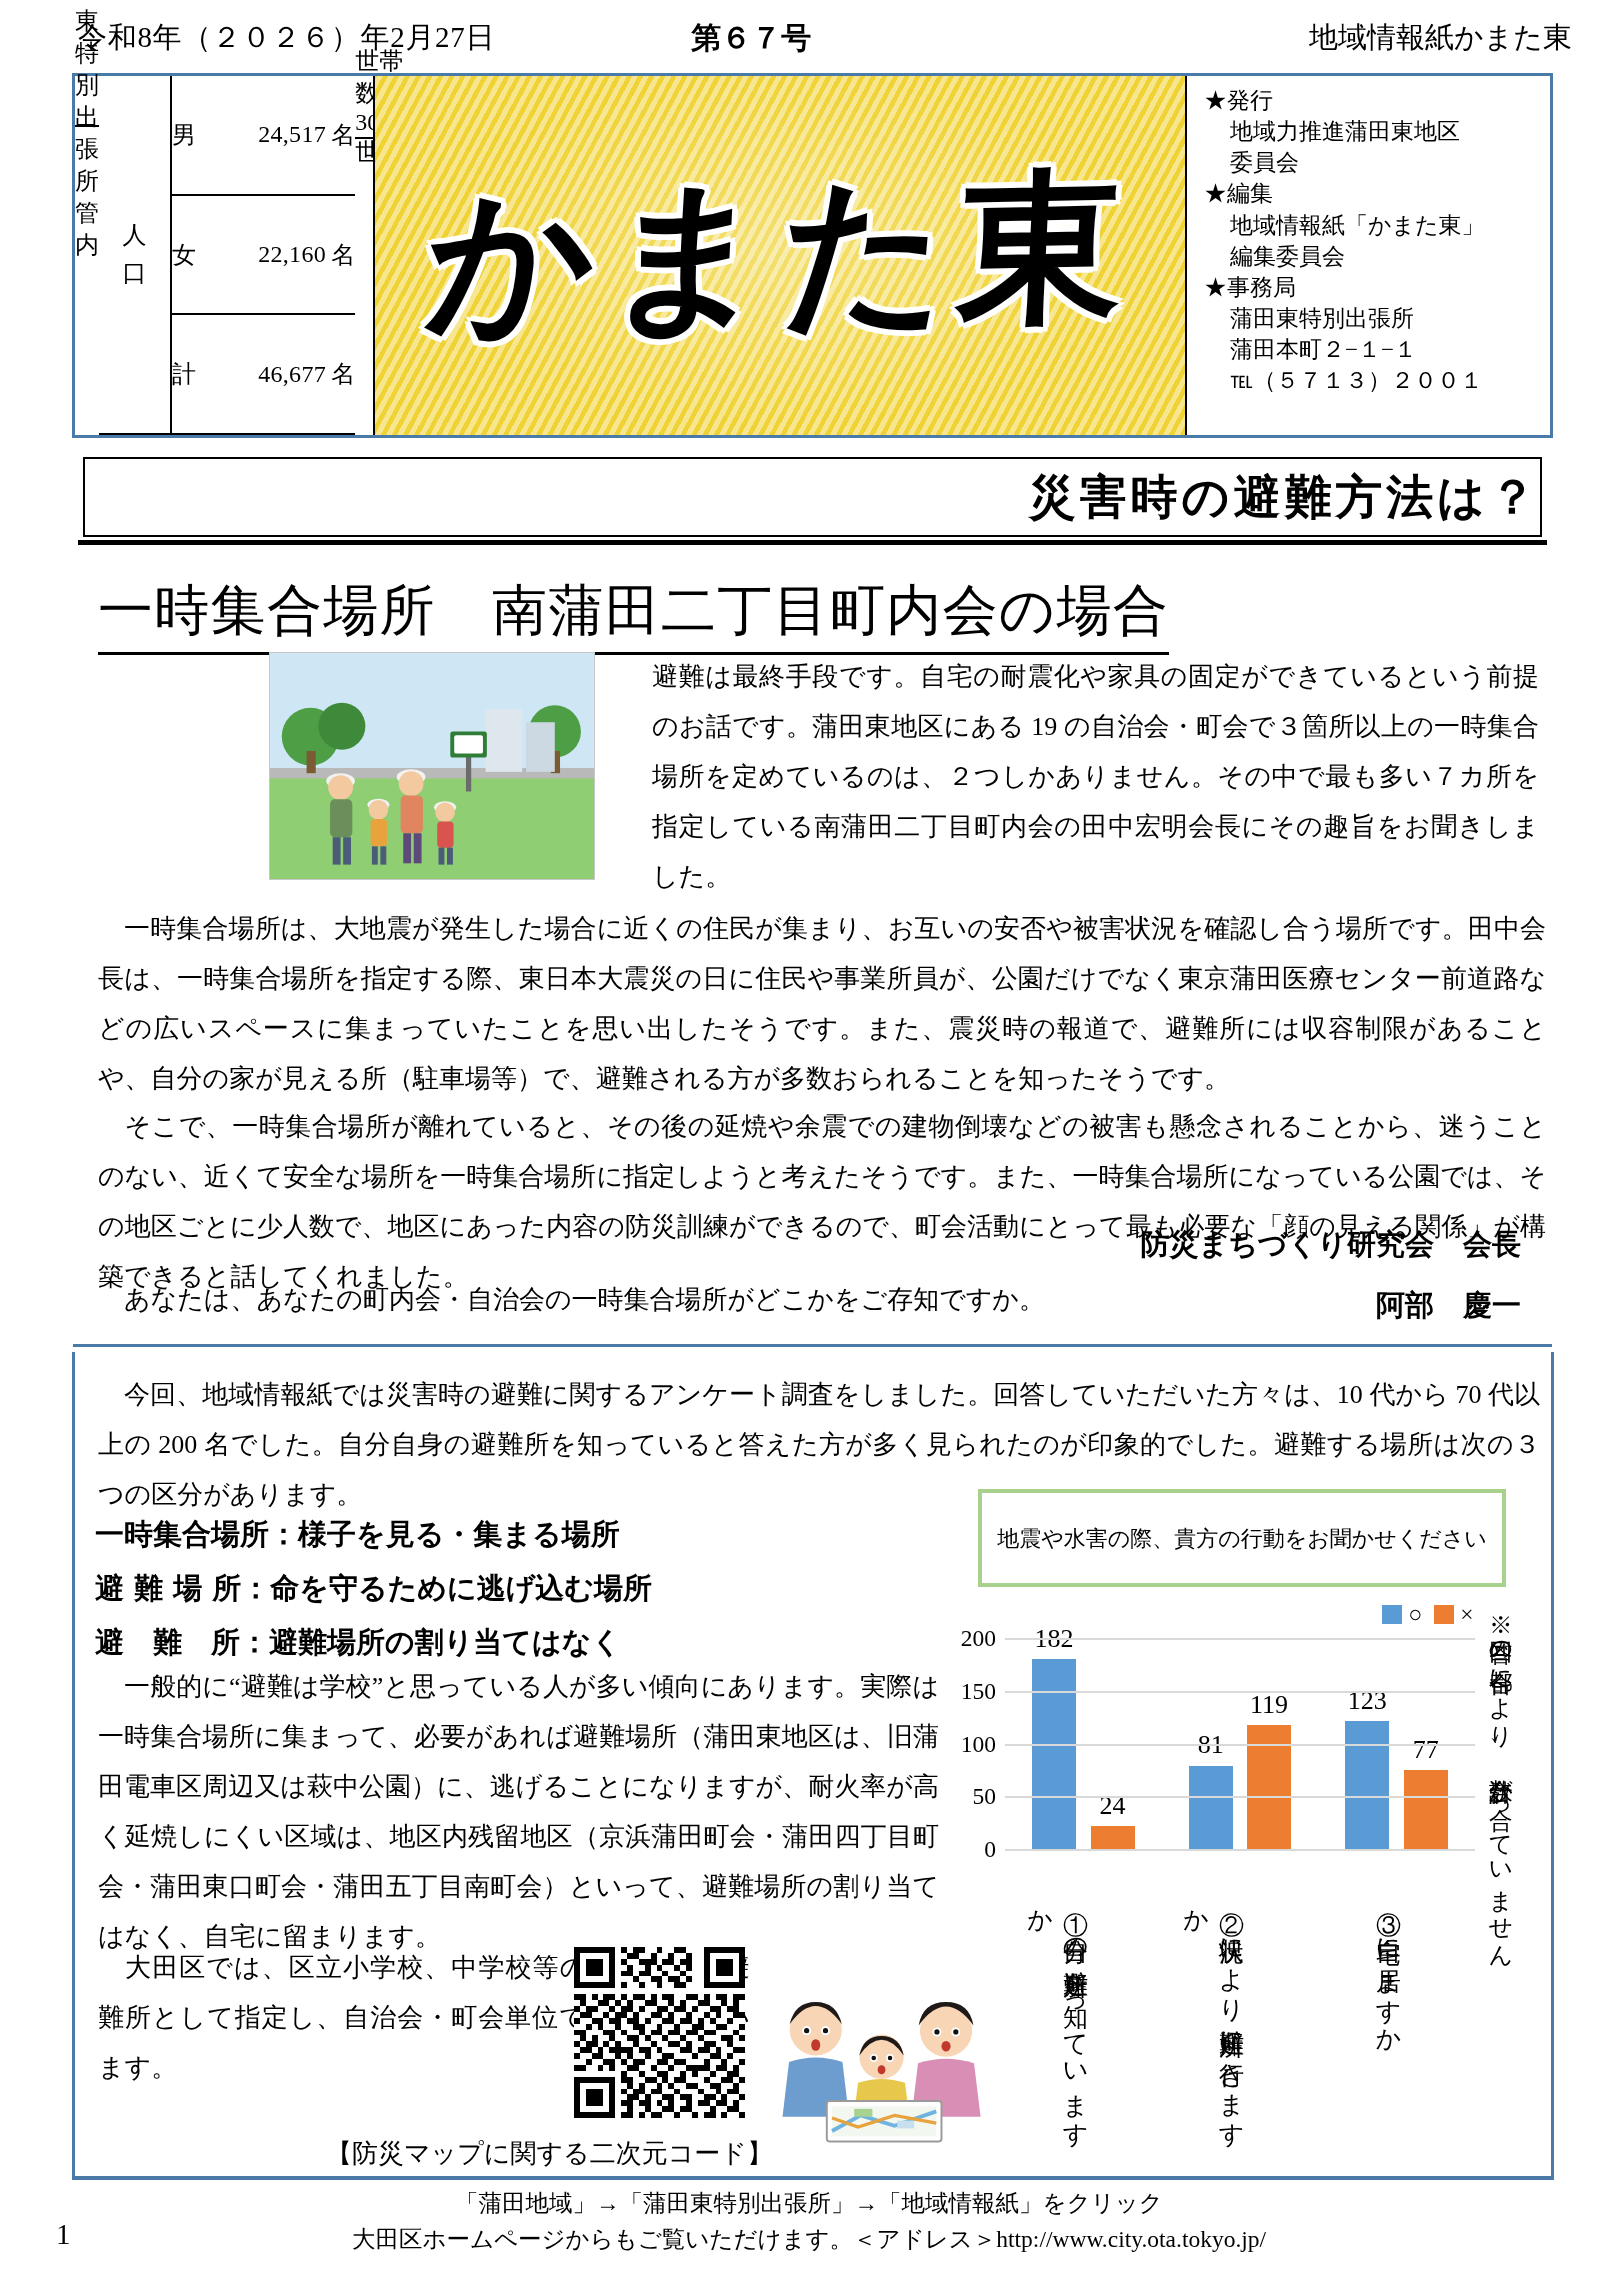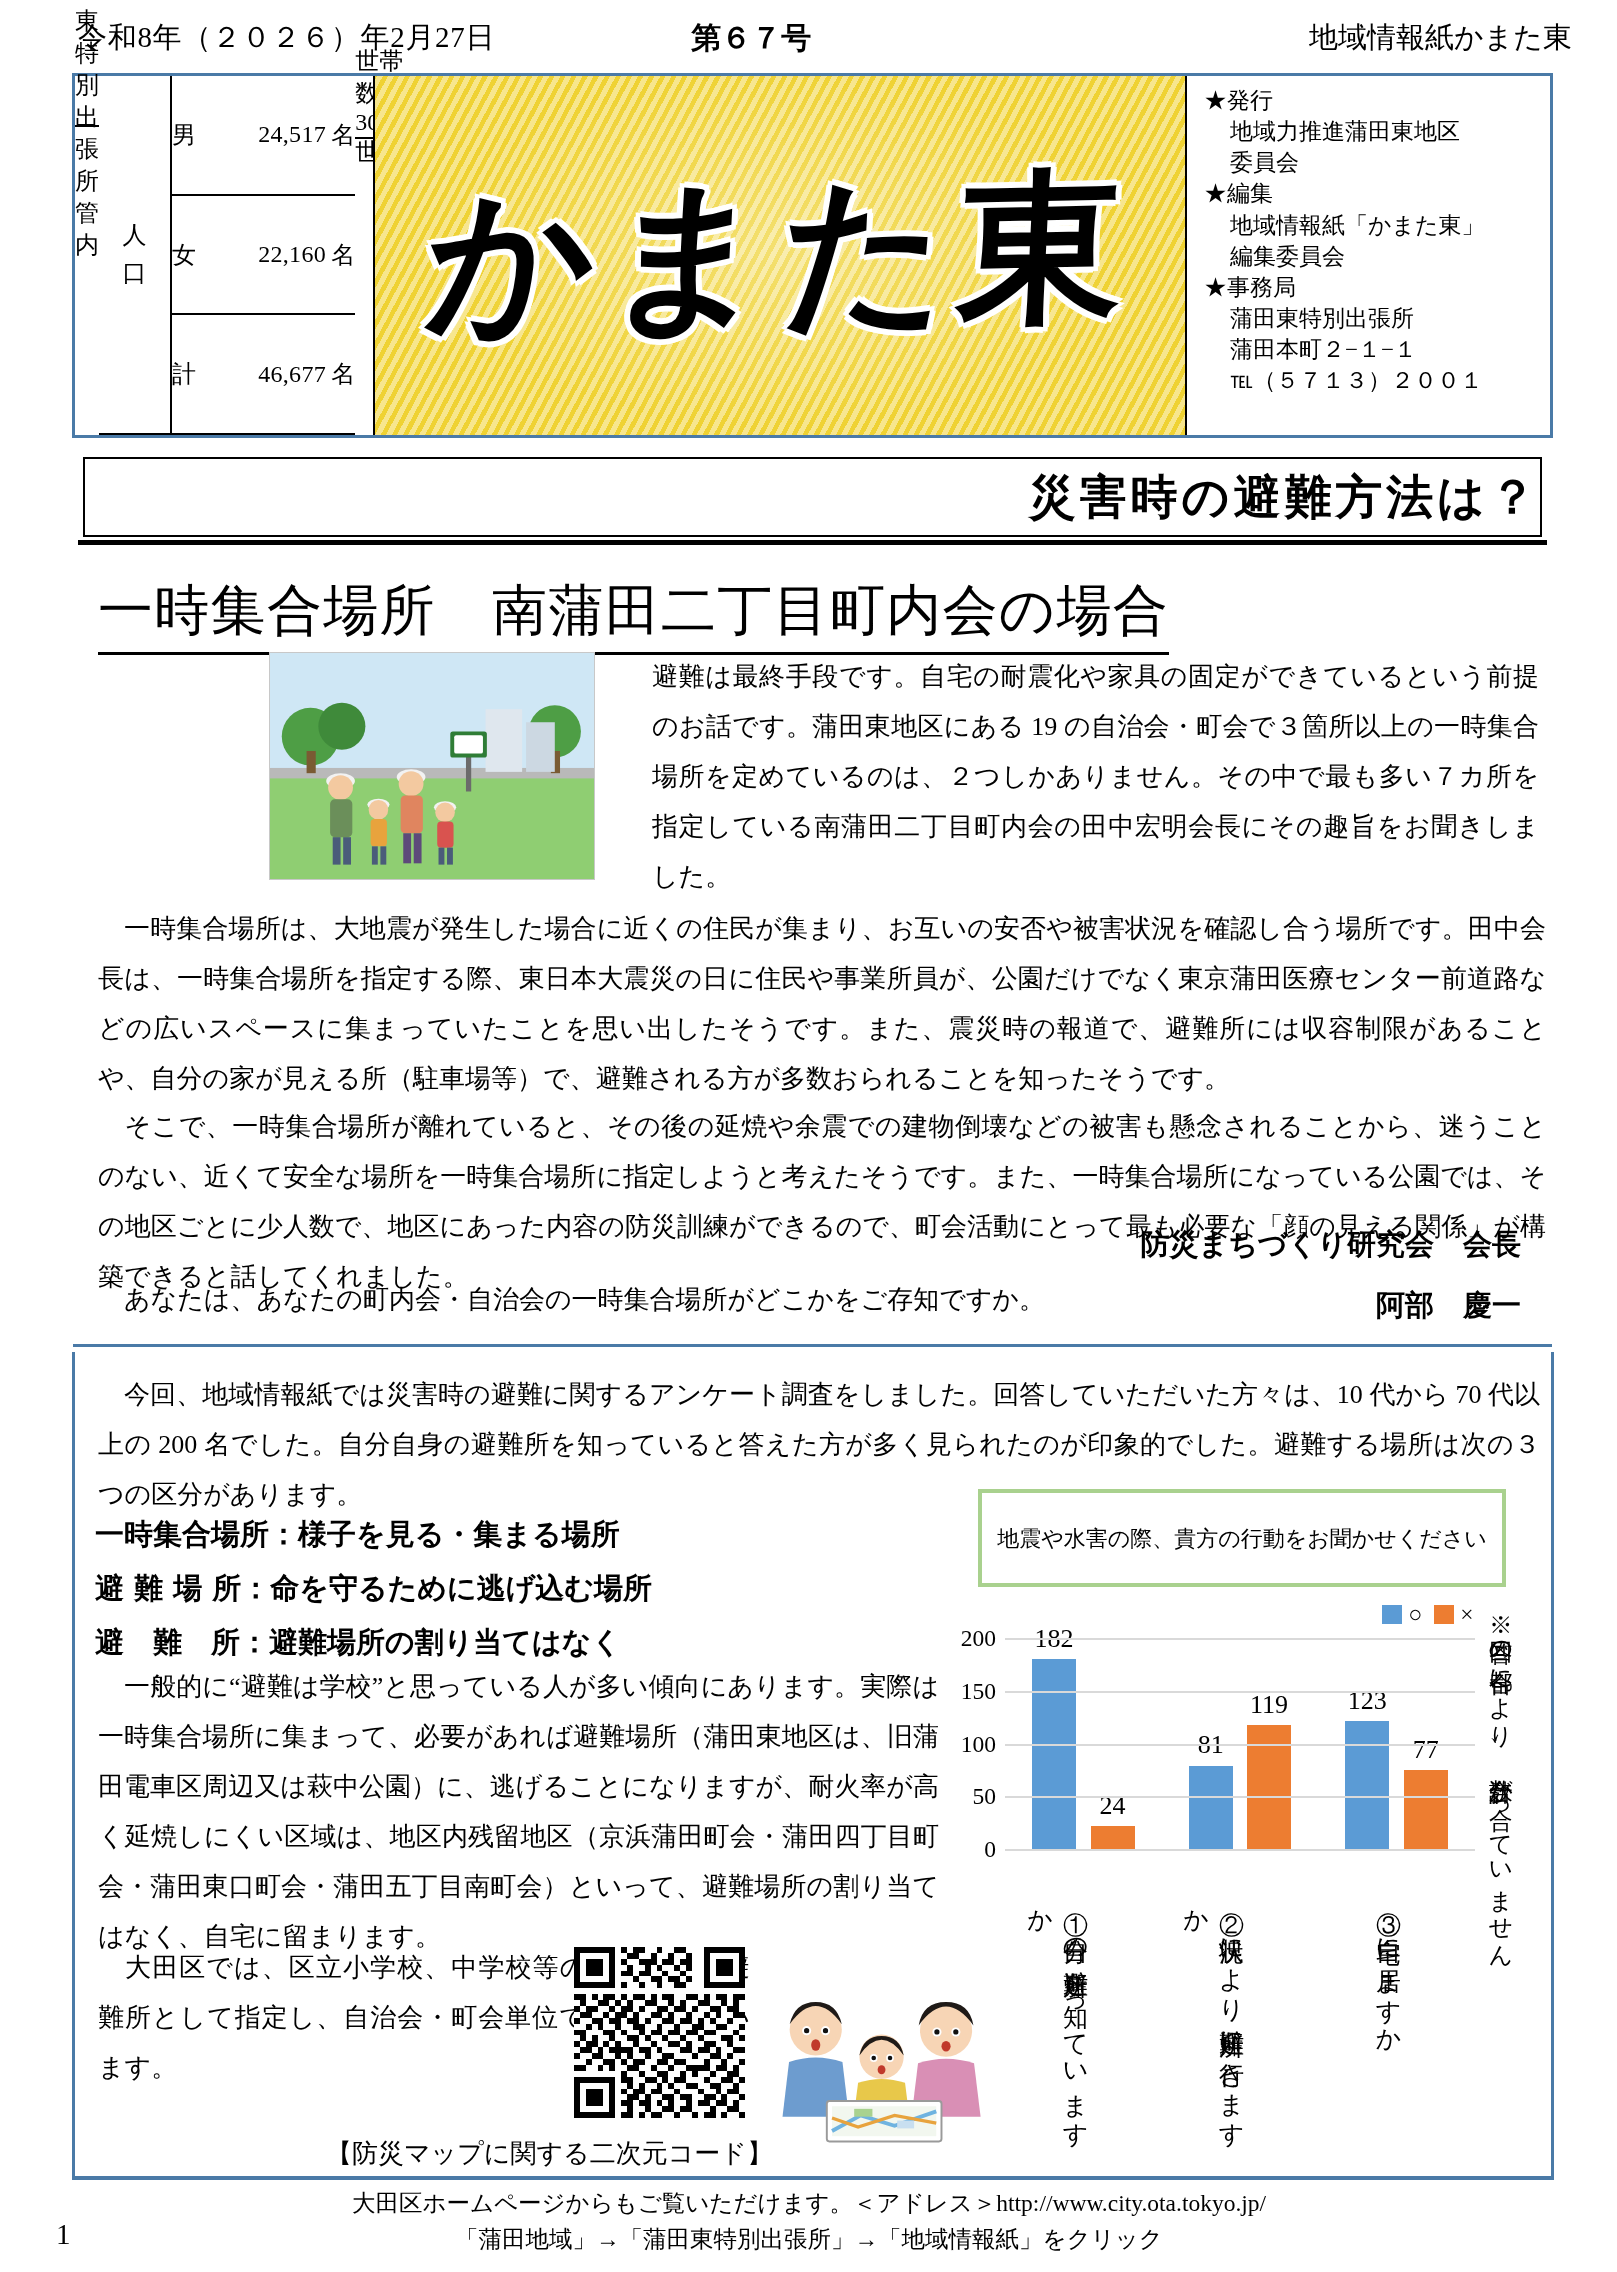--- a/index.html
+++ b/index.html
@@ -722,19 +722,19 @@
   <div class="qlabels">
     <div class="qcol" id="q0" style="left:37px;"><span class="qnum">①</span><span>自分の避難所を知っていますか</span></div>
     <div class="qcol" id="q1" style="left:193px;"><span class="qnum">②</span><span>状況により避難所に行きますか</span></div>
     <div class="qcol" id="q2" style="left:350px;"><span class="qnum">③</span><span>自宅に居ますか</span></div>
   </div>
 
   <div class="sidenote">※回答の都合により、合計数が合っていません</div>
 
   <div class="footline"></div>
   <div class="footer">
+    <div>「蒲田地域」→「蒲田東特別出張所」→「地域情報紙」をクリック</div>
     <div>大田区ホームページからもご覧いただけます。＜アドレス＞http://www.city.ota.tokyo.jp/</div>
-    <div>「蒲田地域」→「蒲田東特別出張所」→「地域情報紙」をクリック</div>
   </div>
   <div class="pageno">1</div>
 
 </div>
 
 
 </body></html>

